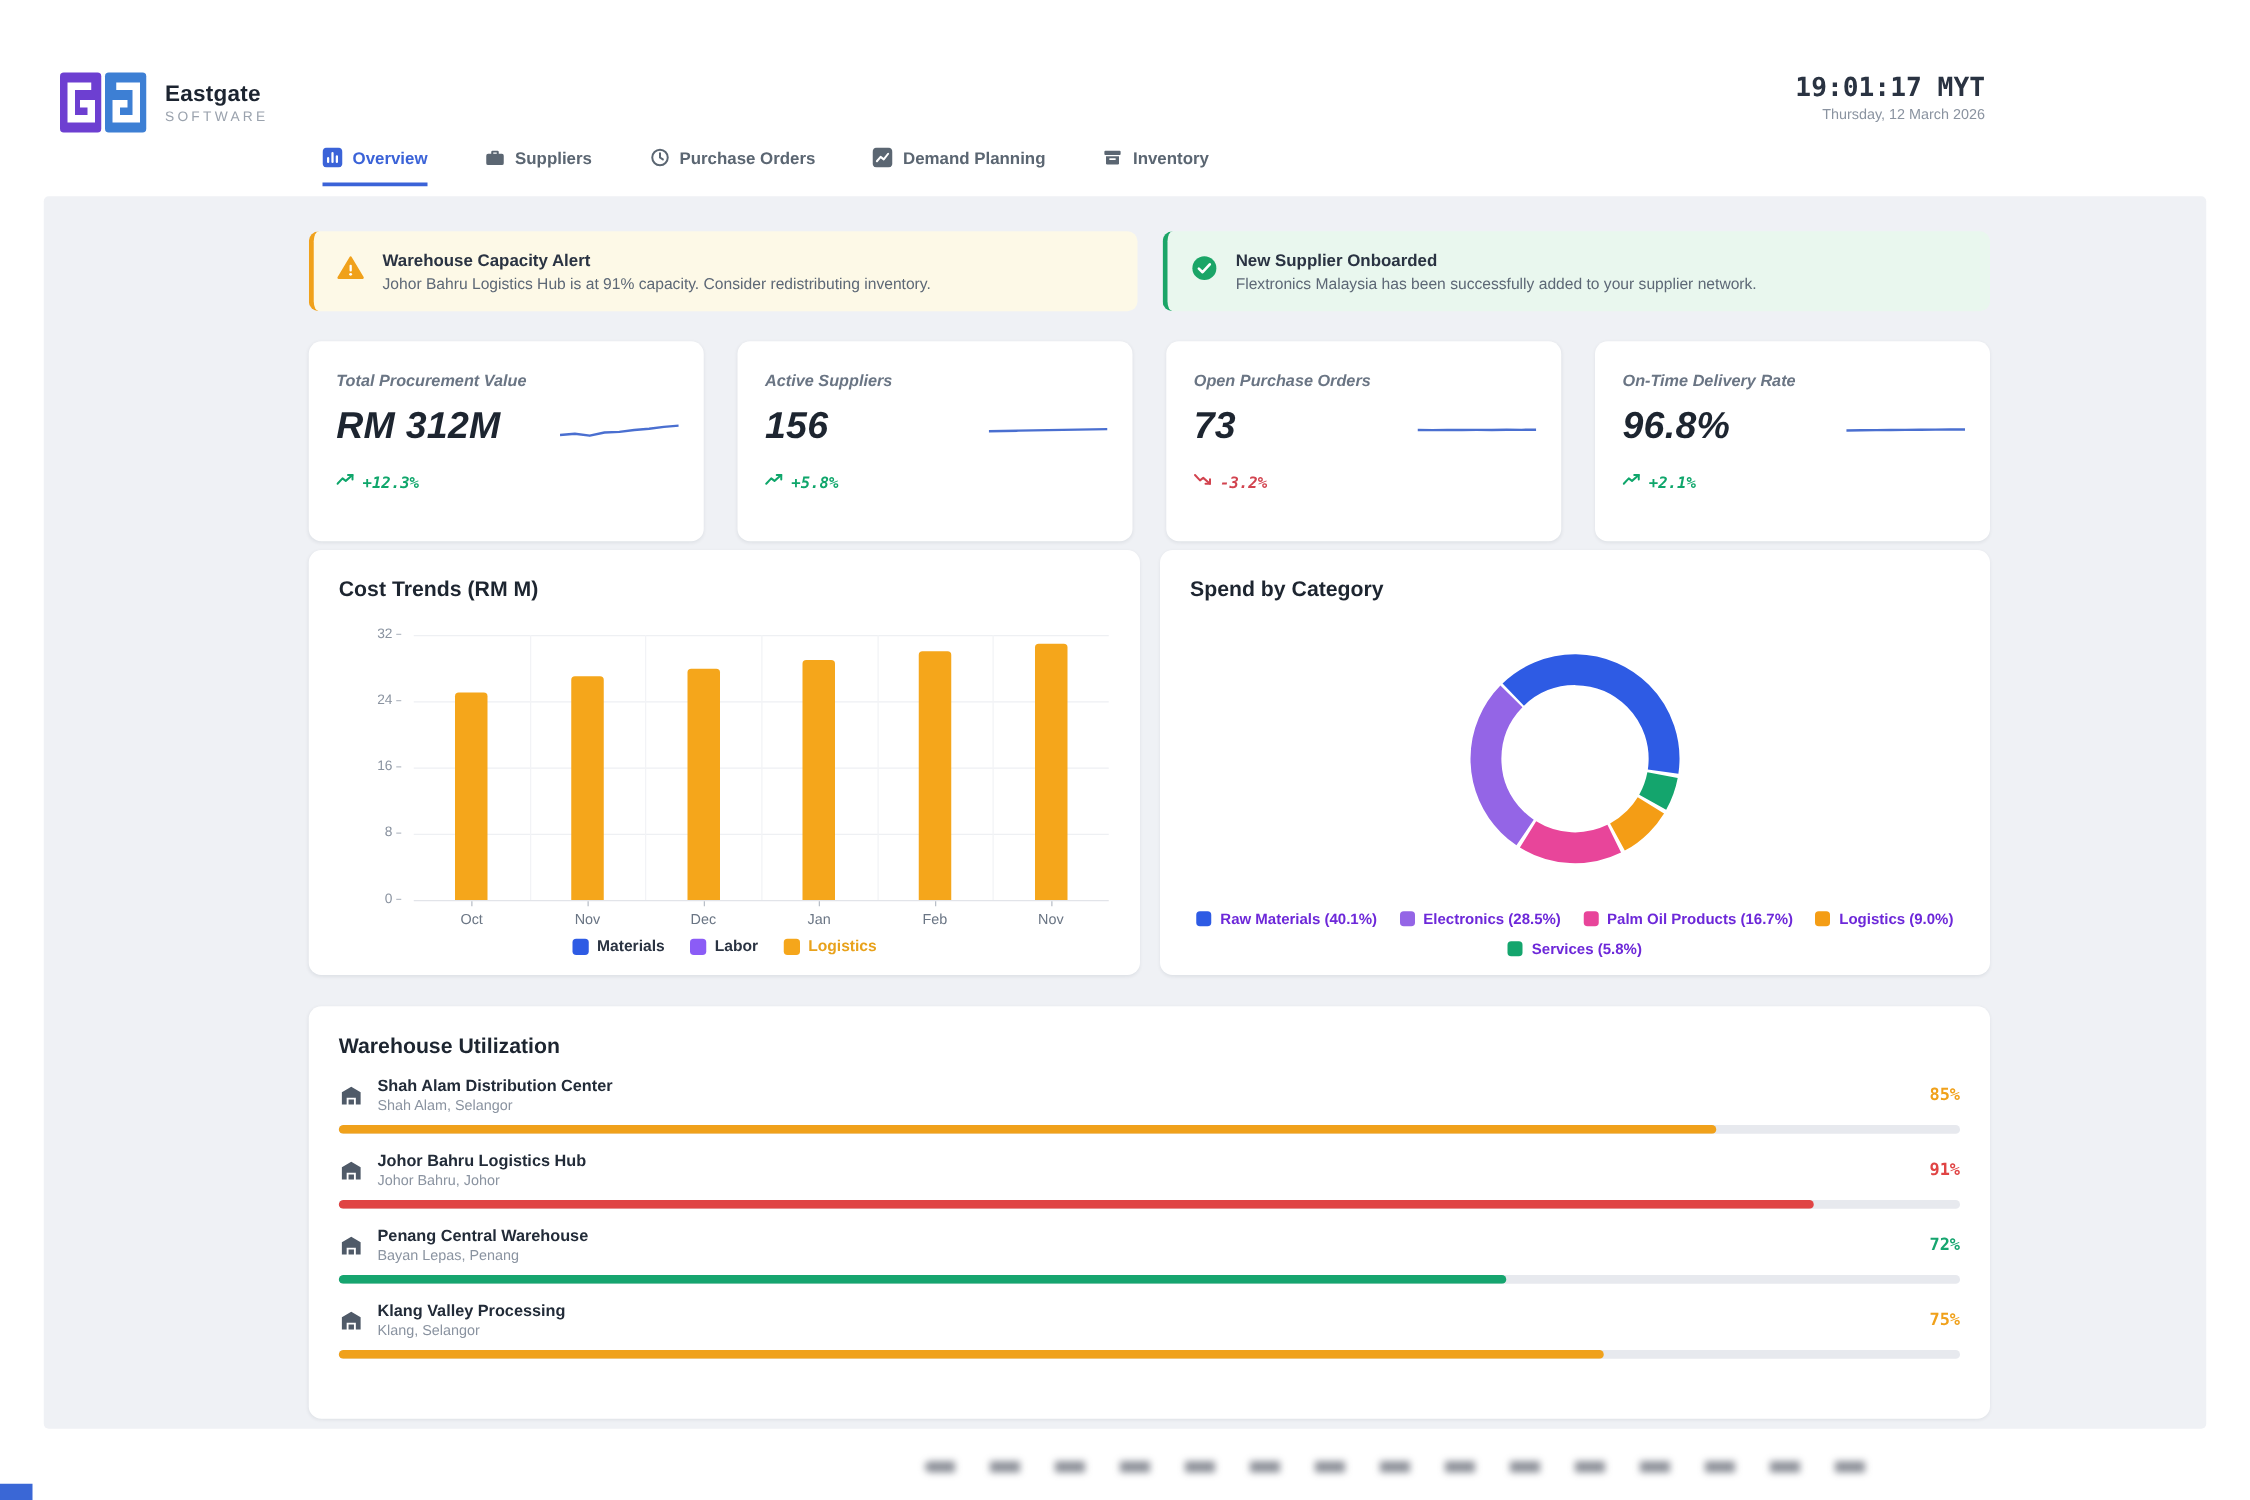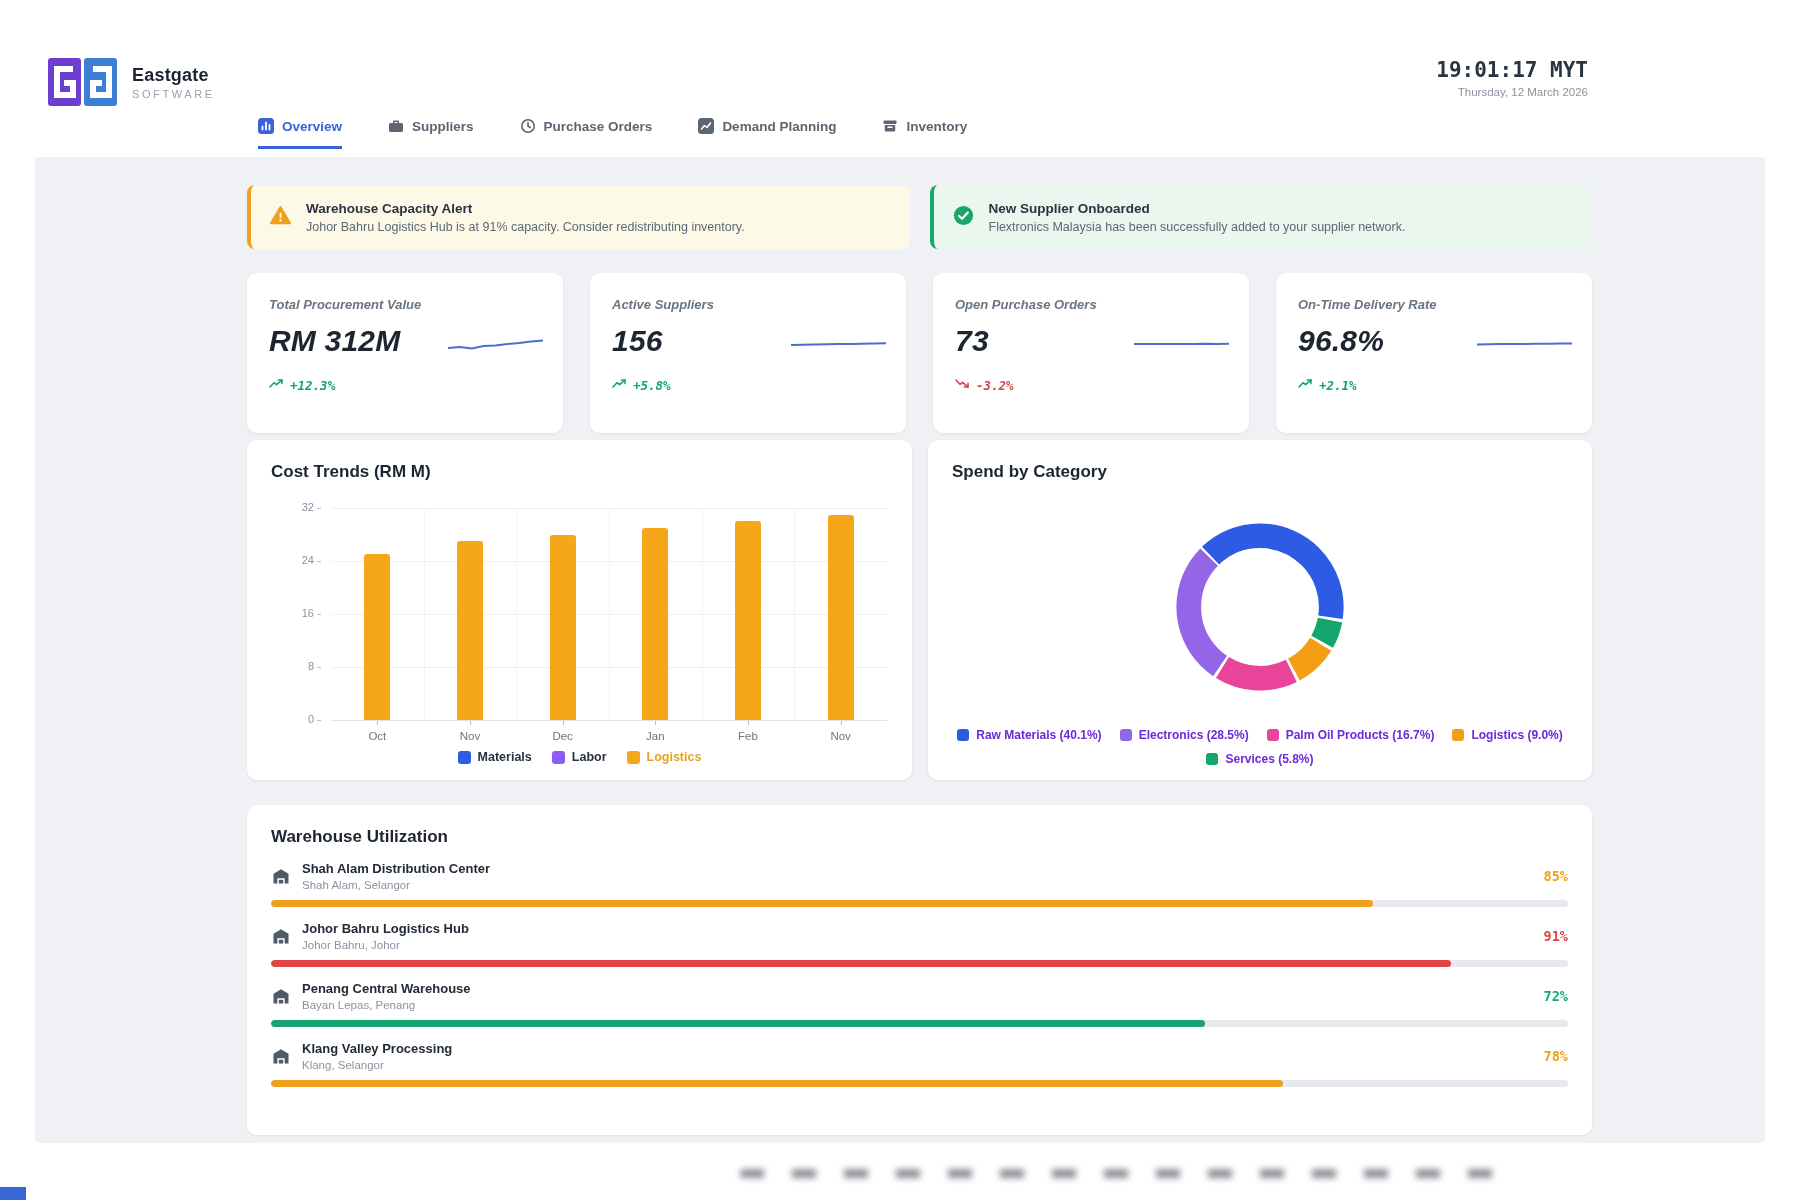--- a/index.html
+++ b/index.html
@@ -412,21 +412,21 @@
             <div class="wh-head">
               <span class="wh-icon">
                 <svg width="20" height="20" viewBox="0 0 24 24" fill="currentColor">
                   <path fill-rule="evenodd" d="M3 21V9.3L12 4l9 5.3V21h-4.6v-6.4H7.6V21H3zm6.4 0v-4.6h5.2V21H9.4z"></path>
                 </svg>
               </span>
               <div>
                 <div class="wh-name">Klang Valley Processing</div>
                 <div class="wh-loc">Klang, Selangor</div>
               </div>
-              <span class="wh-pct" style="color: rgb(240, 161, 27);">78%</span>
+              <span class="wh-pct" style="color: rgb(240, 161, 27);">75%</span>
             </div>
             <div class="wh-track">
               <div class="wh-fill" style="width: 78%; background: rgb(240, 161, 27);"></div>
             </div>
           </div>
         </div>
     </div>
 
   </div>
 </div>

